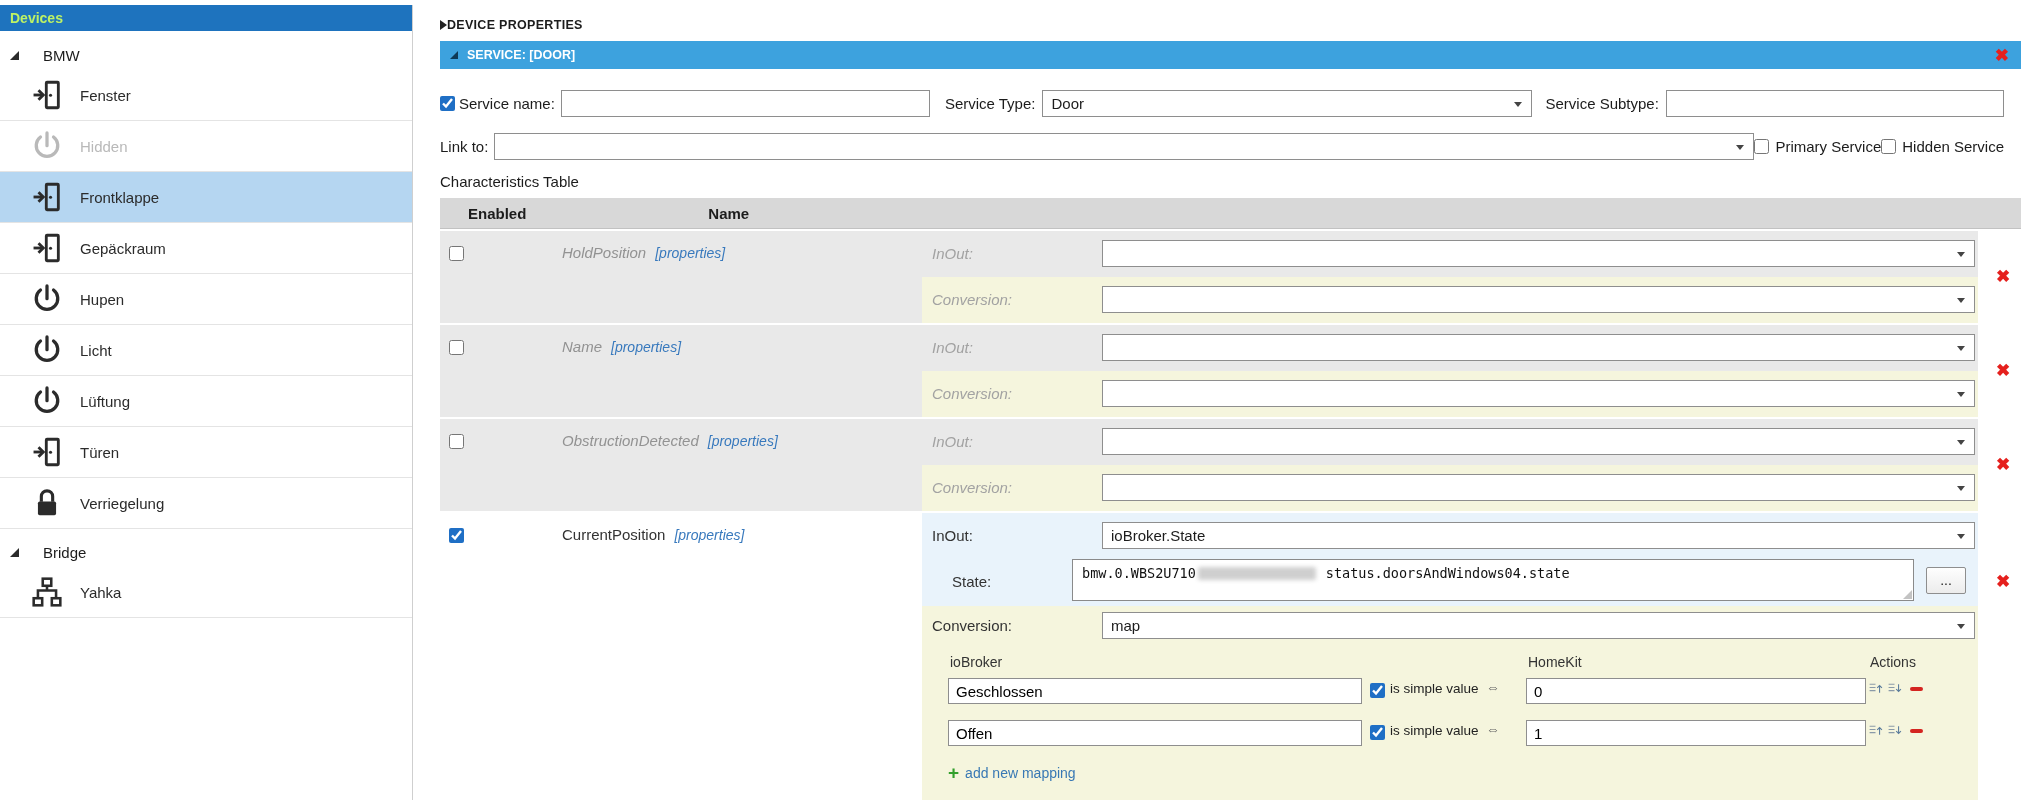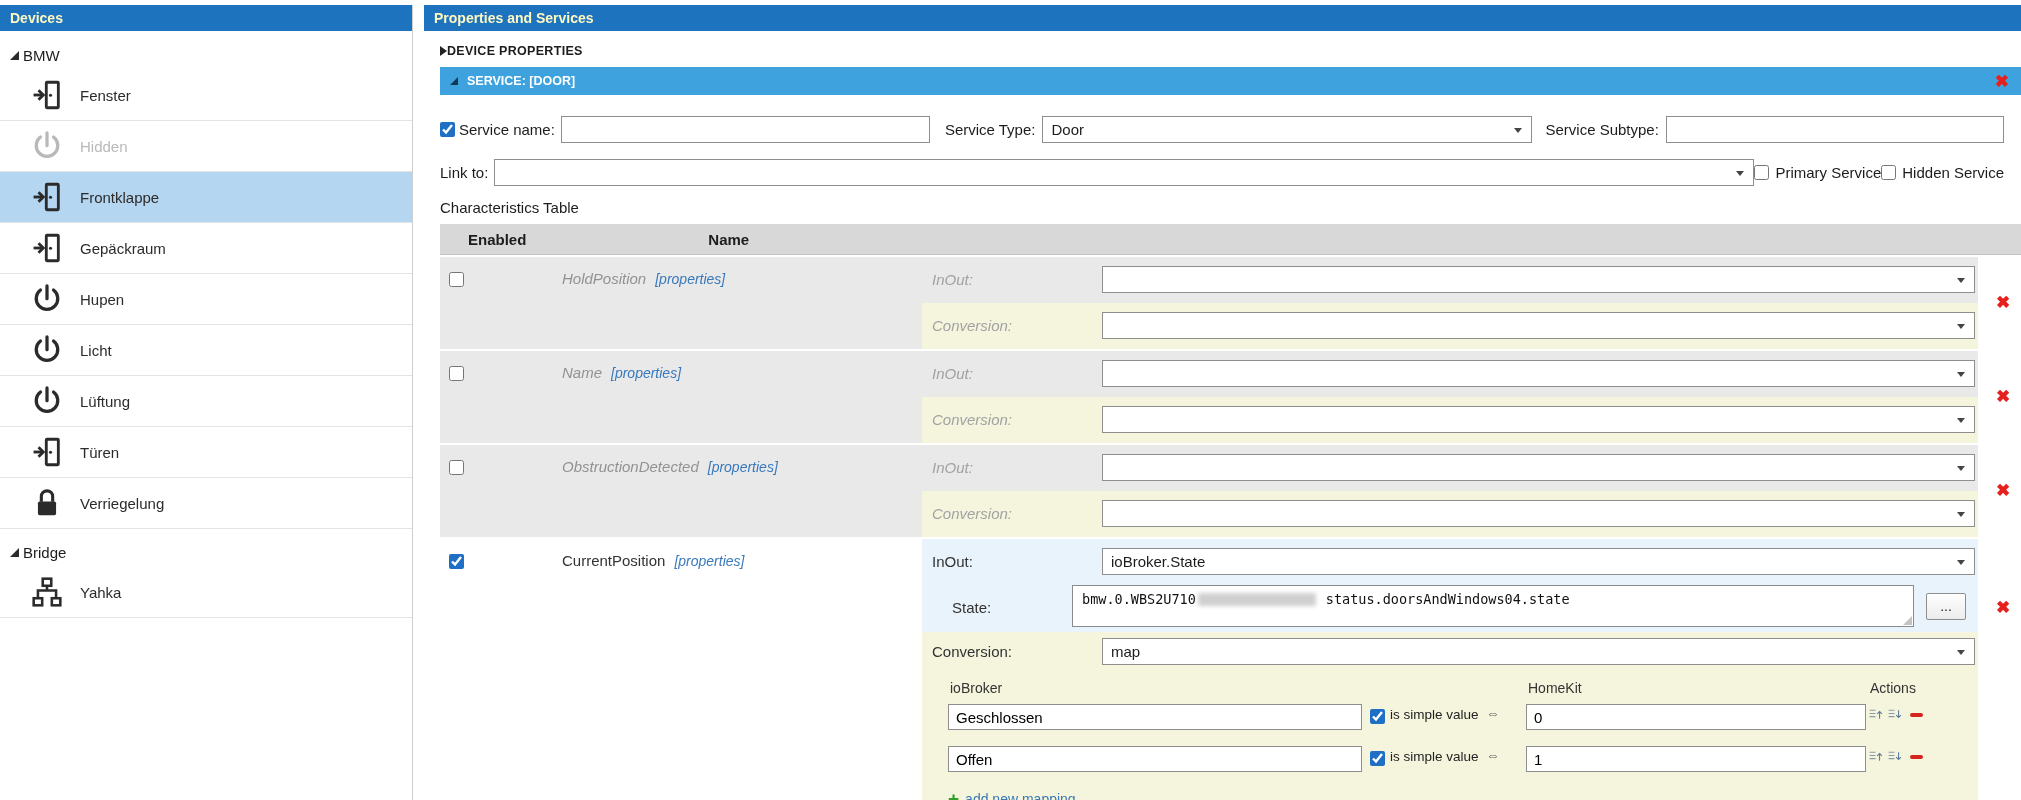--- a/index.html
+++ b/index.html
@@ -2,26 +2,26 @@
 <html><head>
 <meta charset="utf-8">
 <style>
   html,body{margin:0;padding:0;background:#fff;}
   .app{position:relative;width:2021px;height:800px;overflow:hidden;
        font-family:"Liberation Sans",sans-serif;font-size:15px;color:#1c1c1c;background:#fff;}
 
   
   .left-panel{position:absolute;left:0;top:5px;width:412px;height:795px;border-right:1px solid #cfcfcf;background:#fff;}
   .right-panel{position:absolute;left:424px;top:5px;width:1597px;height:795px;background:#fff;}
-  .panel-header{height:26px;background:#1e73be;color:#fef9c3;font-weight:bold;font-size:14px;
+  .panel-header{height:26px;background:#1e73be;color:#bef264;font-weight:bold;font-size:14px;
                 display:flex;align-items:center;padding:0 10px;}
 
   
   .tree{padding-top:9px;}
-  .tgroup{display:flex;align-items:center;gap:4px;padding-left:10px;height:30px;cursor:pointer;}
+  .tgroup{display:flex;align-items:center;gap:24px;padding-left:10px;height:30px;cursor:pointer;}
   .tri-exp{width:0;height:0;border-left:9px solid transparent;border-bottom:9px solid #2b2b2b;}
   .titem{display:flex;align-items:center;gap:16px;height:50px;padding-left:30px;
          border-bottom:1px solid #e4e4e4;cursor:pointer;color:#2b2b2b;}
   .titem.selected{background:#b5d6f1;}
   .titem.disabled{color:#b9b9b9;}
   .ticon{width:34px;height:34px;flex:0 0 34px;display:flex;}
   .ticon svg{width:100%;height:100%;}
   .bridge-group{margin-top:8px;}
 
   
@@ -238,23 +238,20 @@
               <path d="M12 7.6v3.4M5.6 16.4v-5.4h12.8v5.4"></path>
             </svg>
           </span>
         <span>Yahka</span>
       </div>
 
     </div>
   </aside>
 
   <main class="right-panel">
-    <div class="panel-header">
-      <span>Properties and Services</span>
-    </div>
 
     <div class="content">
 
       <div class="section-dp">
         <span class="tri-right"></span>
         <span>DEVICE PROPERTIES</span>
       </div>
 
       <div class="service-bar">
         <span class="tri-exp-sm"></span>

